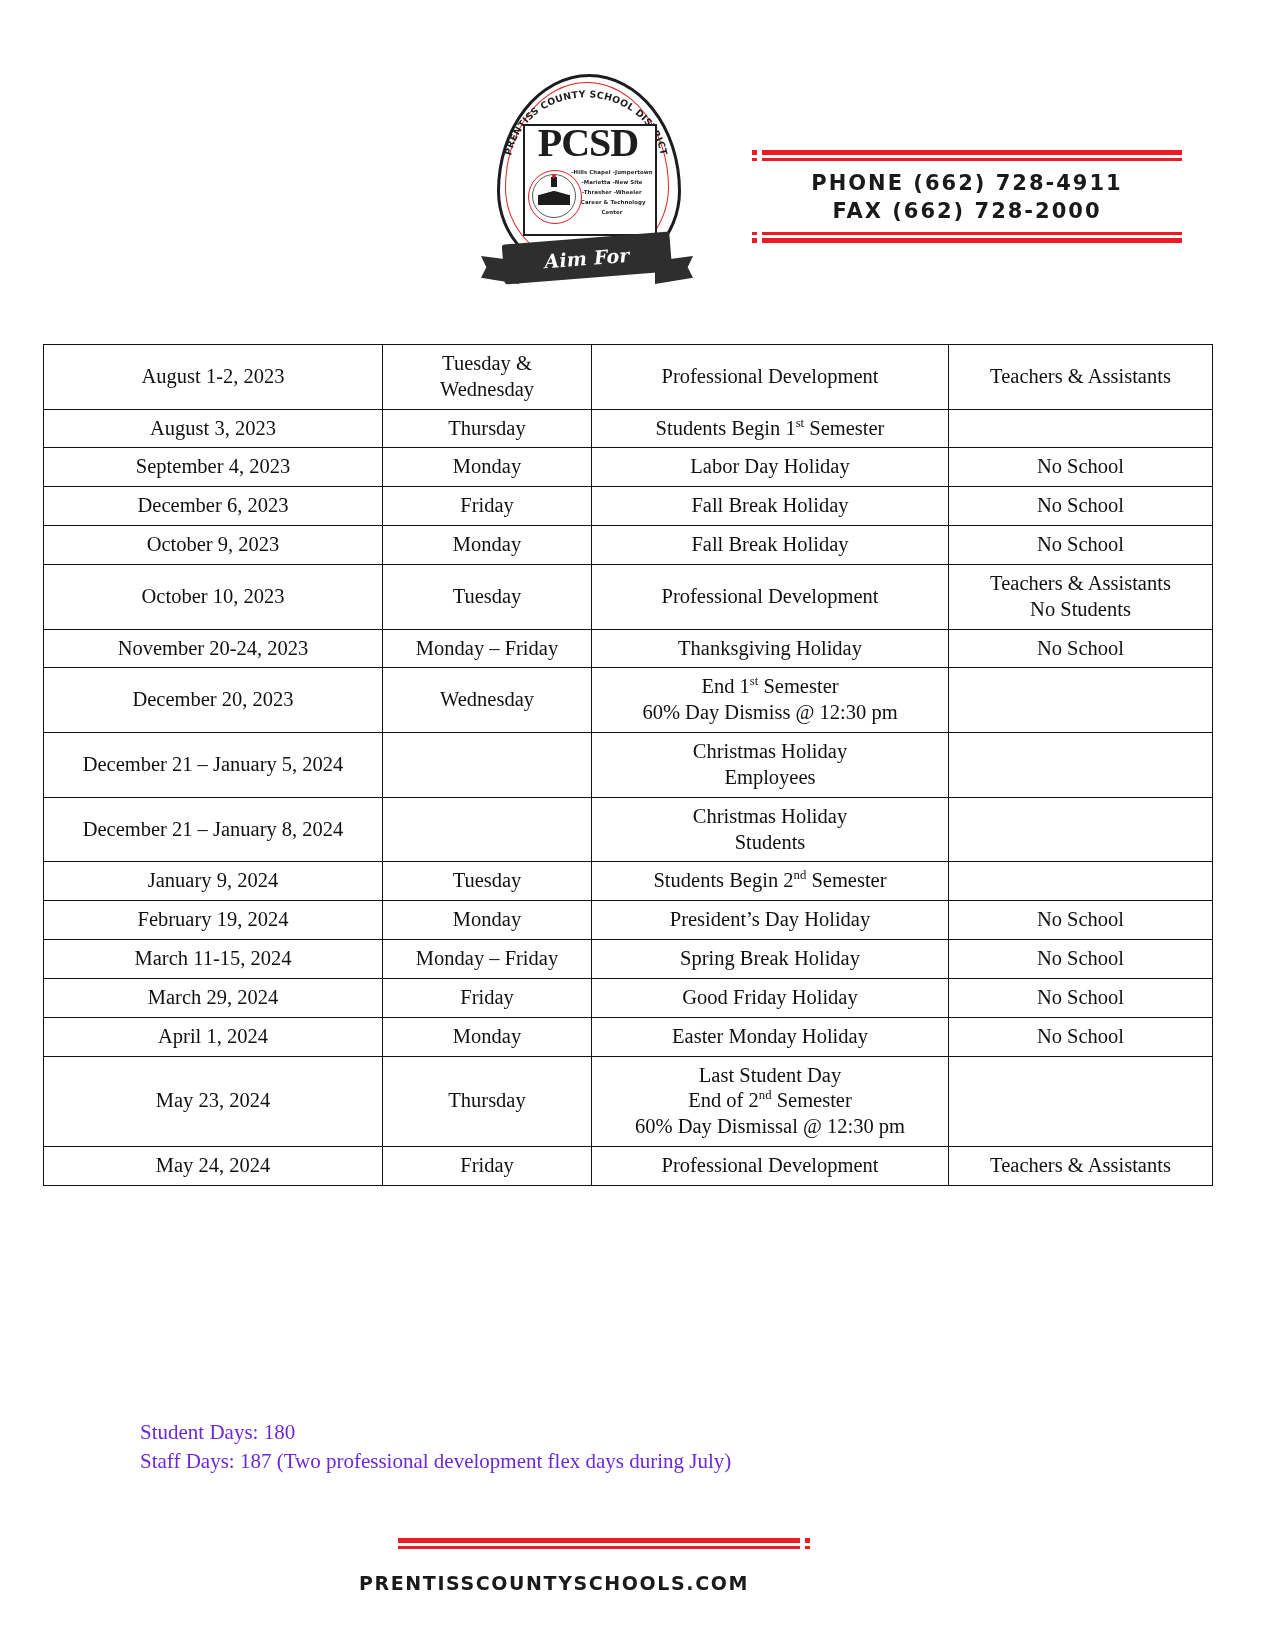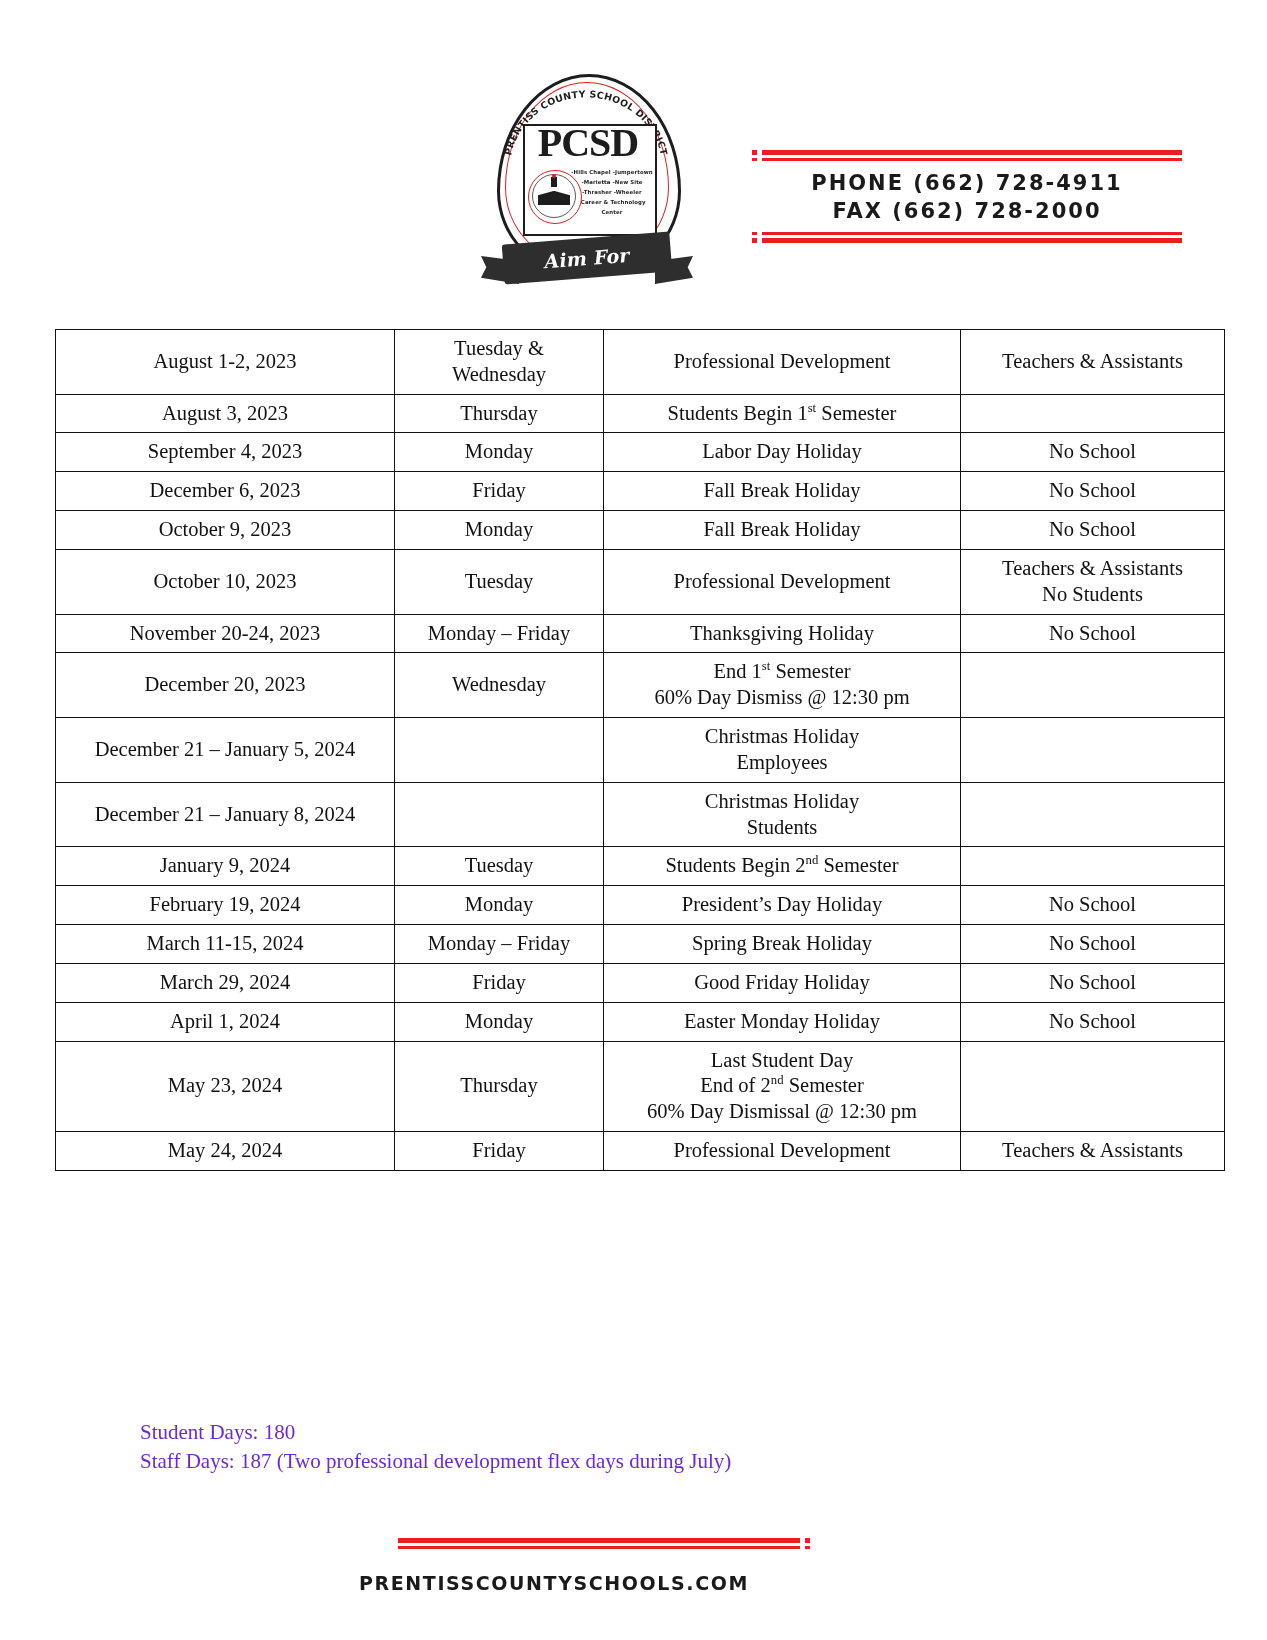--- a/index.html
+++ b/index.html
@@ -242,23 +242,22 @@
     font-weight: bold;
     font-size: 19px;
     color: #ffffff;
     letter-spacing: 0.2px;
   }
 
   
   .calendar-wrap {
     position: absolute;
     left: 43px;
-    top: 329px;
+    top: 344px;
     width: 1133px;
-    margin-left: 12px;
   }
   table.calendar {
     border-collapse: collapse;
     width: 1133px;
     table-layout: fixed;
   }
   table.calendar td {
     border: 1.6px solid #111111;
     text-align: center;
     vertical-align: middle;

